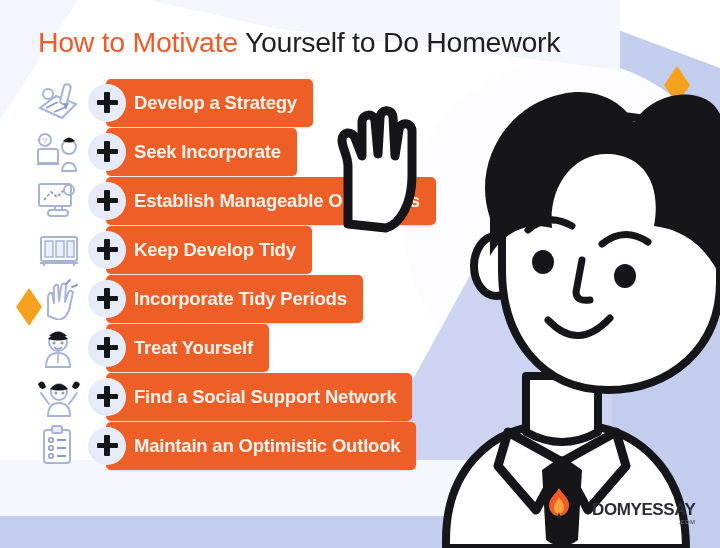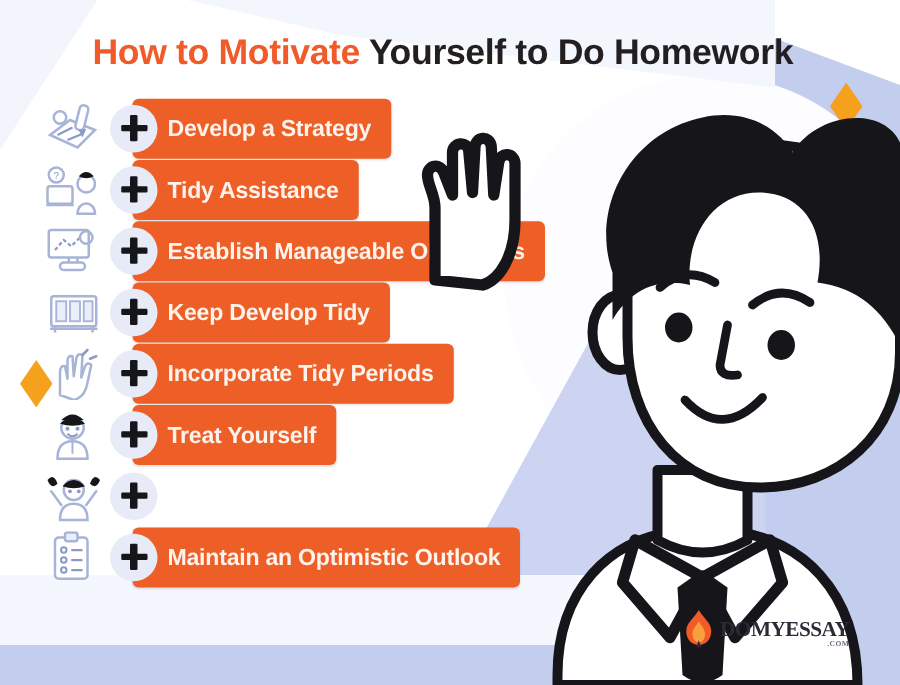--- a/index.html
+++ b/index.html
@@ -84,25 +84,24 @@
     width:26px; height:38px;
     background:#F5A11E;
     clip-path:polygon(50% 0, 100% 50%, 50% 100%, 0 50%);
   }
   .diamond.tr{ left:664px; top:66px; }
   .diamond.ml{ left:16px;  top:288px; }
 
   
   .title{
     position:absolute; left:38px; top:26px;
-    font-size:28.5px; font-weight:bold;
+    font-size:28.5px; font-weight:normal;
     letter-spacing:-.3px;
     white-space:nowrap;
     z-index:30;
-    margin-left:36px;
   }
   .title .accent{ color:#F15A29; }
   .title .dark{ color:#231F20; }
 
   
   .list{ position:absolute; left:0; top:78px; width:720px; z-index:20; }
   .row{
     position:relative;
     height:49px;
     display:flex; align-items:center;
@@ -155,23 +154,22 @@
   }
   .hand{
     position:absolute; left:322px; top:104px;
     width:120px; height:130px;
     z-index:25;
   }
 
   
   .logo{
     position:absolute; left:548px; top:488px;
-    display:flex; align-items:center; gap:6px;
+    display:flex; align-items:flex-end; gap:22px;
     z-index:40;
-    font-family:Liberation Serif, serif;
   }
   .logo-mark{ width:22px; height:30px; flex:0 0 auto; }
   .logo-text{
     font-size:17px; font-weight:bold; letter-spacing:-.4px;
     color:#2B2B38; line-height:1; position:relative;
   }
   .logo-dotcom{
     position:absolute; right:0; bottom:-7px;
     font-size:6px; font-weight:bold; color:#6A6A7A;
     letter-spacing:.4px;
@@ -218,21 +216,21 @@
             <rect x="2" y="18" width="20" height="14" rx="2" fill="#FFFFFF" stroke="#A7B4D8" stroke-width="2"></rect>
         <path d="M1 33 L23 33" stroke="#A7B4D8" stroke-width="2"></path>
         <circle cx="9" cy="9" r="6" fill="#FFFFFF" stroke="#A7B4D8" stroke-width="2"></circle>
         <text x="9" y="12" font-size="8" fill="#8A99C6" text-anchor="middle" font-family="sans-serif">?</text>
         <circle cx="33" cy="16" r="7" fill="#FFFFFF" stroke="#A7B4D8" stroke-width="2"></circle>
         <path d="M26 40 C26 29 40 29 40 40 Z" fill="#FFFFFF" stroke="#A7B4D8" stroke-width="2"></path>
         <path d="M27 10 q6 -7 12 0 q-6 3 -12 0" fill="#16161A"></path>
           </svg>
         </span>
         <span class="plus-badge"></span>
-        <span class="pill">Tidy Assistance</span>
+        <span class="pill">Seek Incorporate</span>
       </div>
       <div class="row">
         <span class="icon-slot">
           <svg width="48" height="42" viewBox="0 0 48 42">
             <rect x="3" y="4" width="32" height="22" rx="2" fill="#FFFFFF" stroke="#A7B4D8" stroke-width="2"></rect>
         <path d="M8 20 L15 12 L21 17 L29 9" fill="none" stroke="#8A99C6" stroke-width="1.8" stroke-dasharray="3 2"></path>
         <circle cx="33" cy="10" r="5" fill="none" stroke="#A7B4D8" stroke-width="2"></circle>
         <rect x="12" y="30" width="20" height="6" rx="3" fill="#FFFFFF" stroke="#A7B4D8" stroke-width="2"></rect>
         <path d="M19 26 L19 30 M26 26 L26 30" stroke="#A7B4D8" stroke-width="2"></path>
           </svg>
@@ -288,20 +286,21 @@
         <circle cx="20" cy="17" r="1.5" fill="#8A99C6"></circle>
             <circle cx="27" cy="17" r="1.5" fill="#8A99C6"></circle>
         <path d="M12 40 q0 -13 11 -13 q11 0 11 13 Z" fill="#FFFFFF" stroke="#A7B4D8" stroke-width="2"></path>
         <path d="M13 28 L5 17" stroke="#A7B4D8" stroke-width="2" stroke-linecap="round"></path>
         <path d="M33 28 L41 17" stroke="#A7B4D8" stroke-width="2" stroke-linecap="round"></path>
         <path d="M2 8 q5 -6 8 3 q-5 5 -8 -3" fill="#16161A"></path>
         <path d="M44 8 q-5 -6 -8 3 q5 5 8 -3" fill="#16161A"></path>
           </svg>
         </span>
         <span class="plus-badge"></span>
+        <span class="pill">Find a Social Support Network</span>
       </div>
       <div class="row">
         <span class="icon-slot">
           <svg width="48" height="42" viewBox="0 0 48 42">
             <rect x="8" y="5" width="26" height="33" rx="3" fill="#FFFFFF" stroke="#A7B4D8" stroke-width="2"></rect>
         <rect x="16" y="1" width="10" height="7" rx="2" fill="#EAF0FB" stroke="#A7B4D8" stroke-width="2"></rect>
         <circle cx="15" cy="15" r="2.2" fill="none" stroke="#8A99C6" stroke-width="1.6"></circle>
         <circle cx="15" cy="23" r="2.2" fill="none" stroke="#8A99C6" stroke-width="1.6"></circle>
         <circle cx="15" cy="31" r="2.2" fill="none" stroke="#8A99C6" stroke-width="1.6"></circle>
         <path d="M21 15 L30 15 M21 23 L30 23 M21 31 L30 31" stroke="#8A99C6" stroke-width="1.8"></path>

